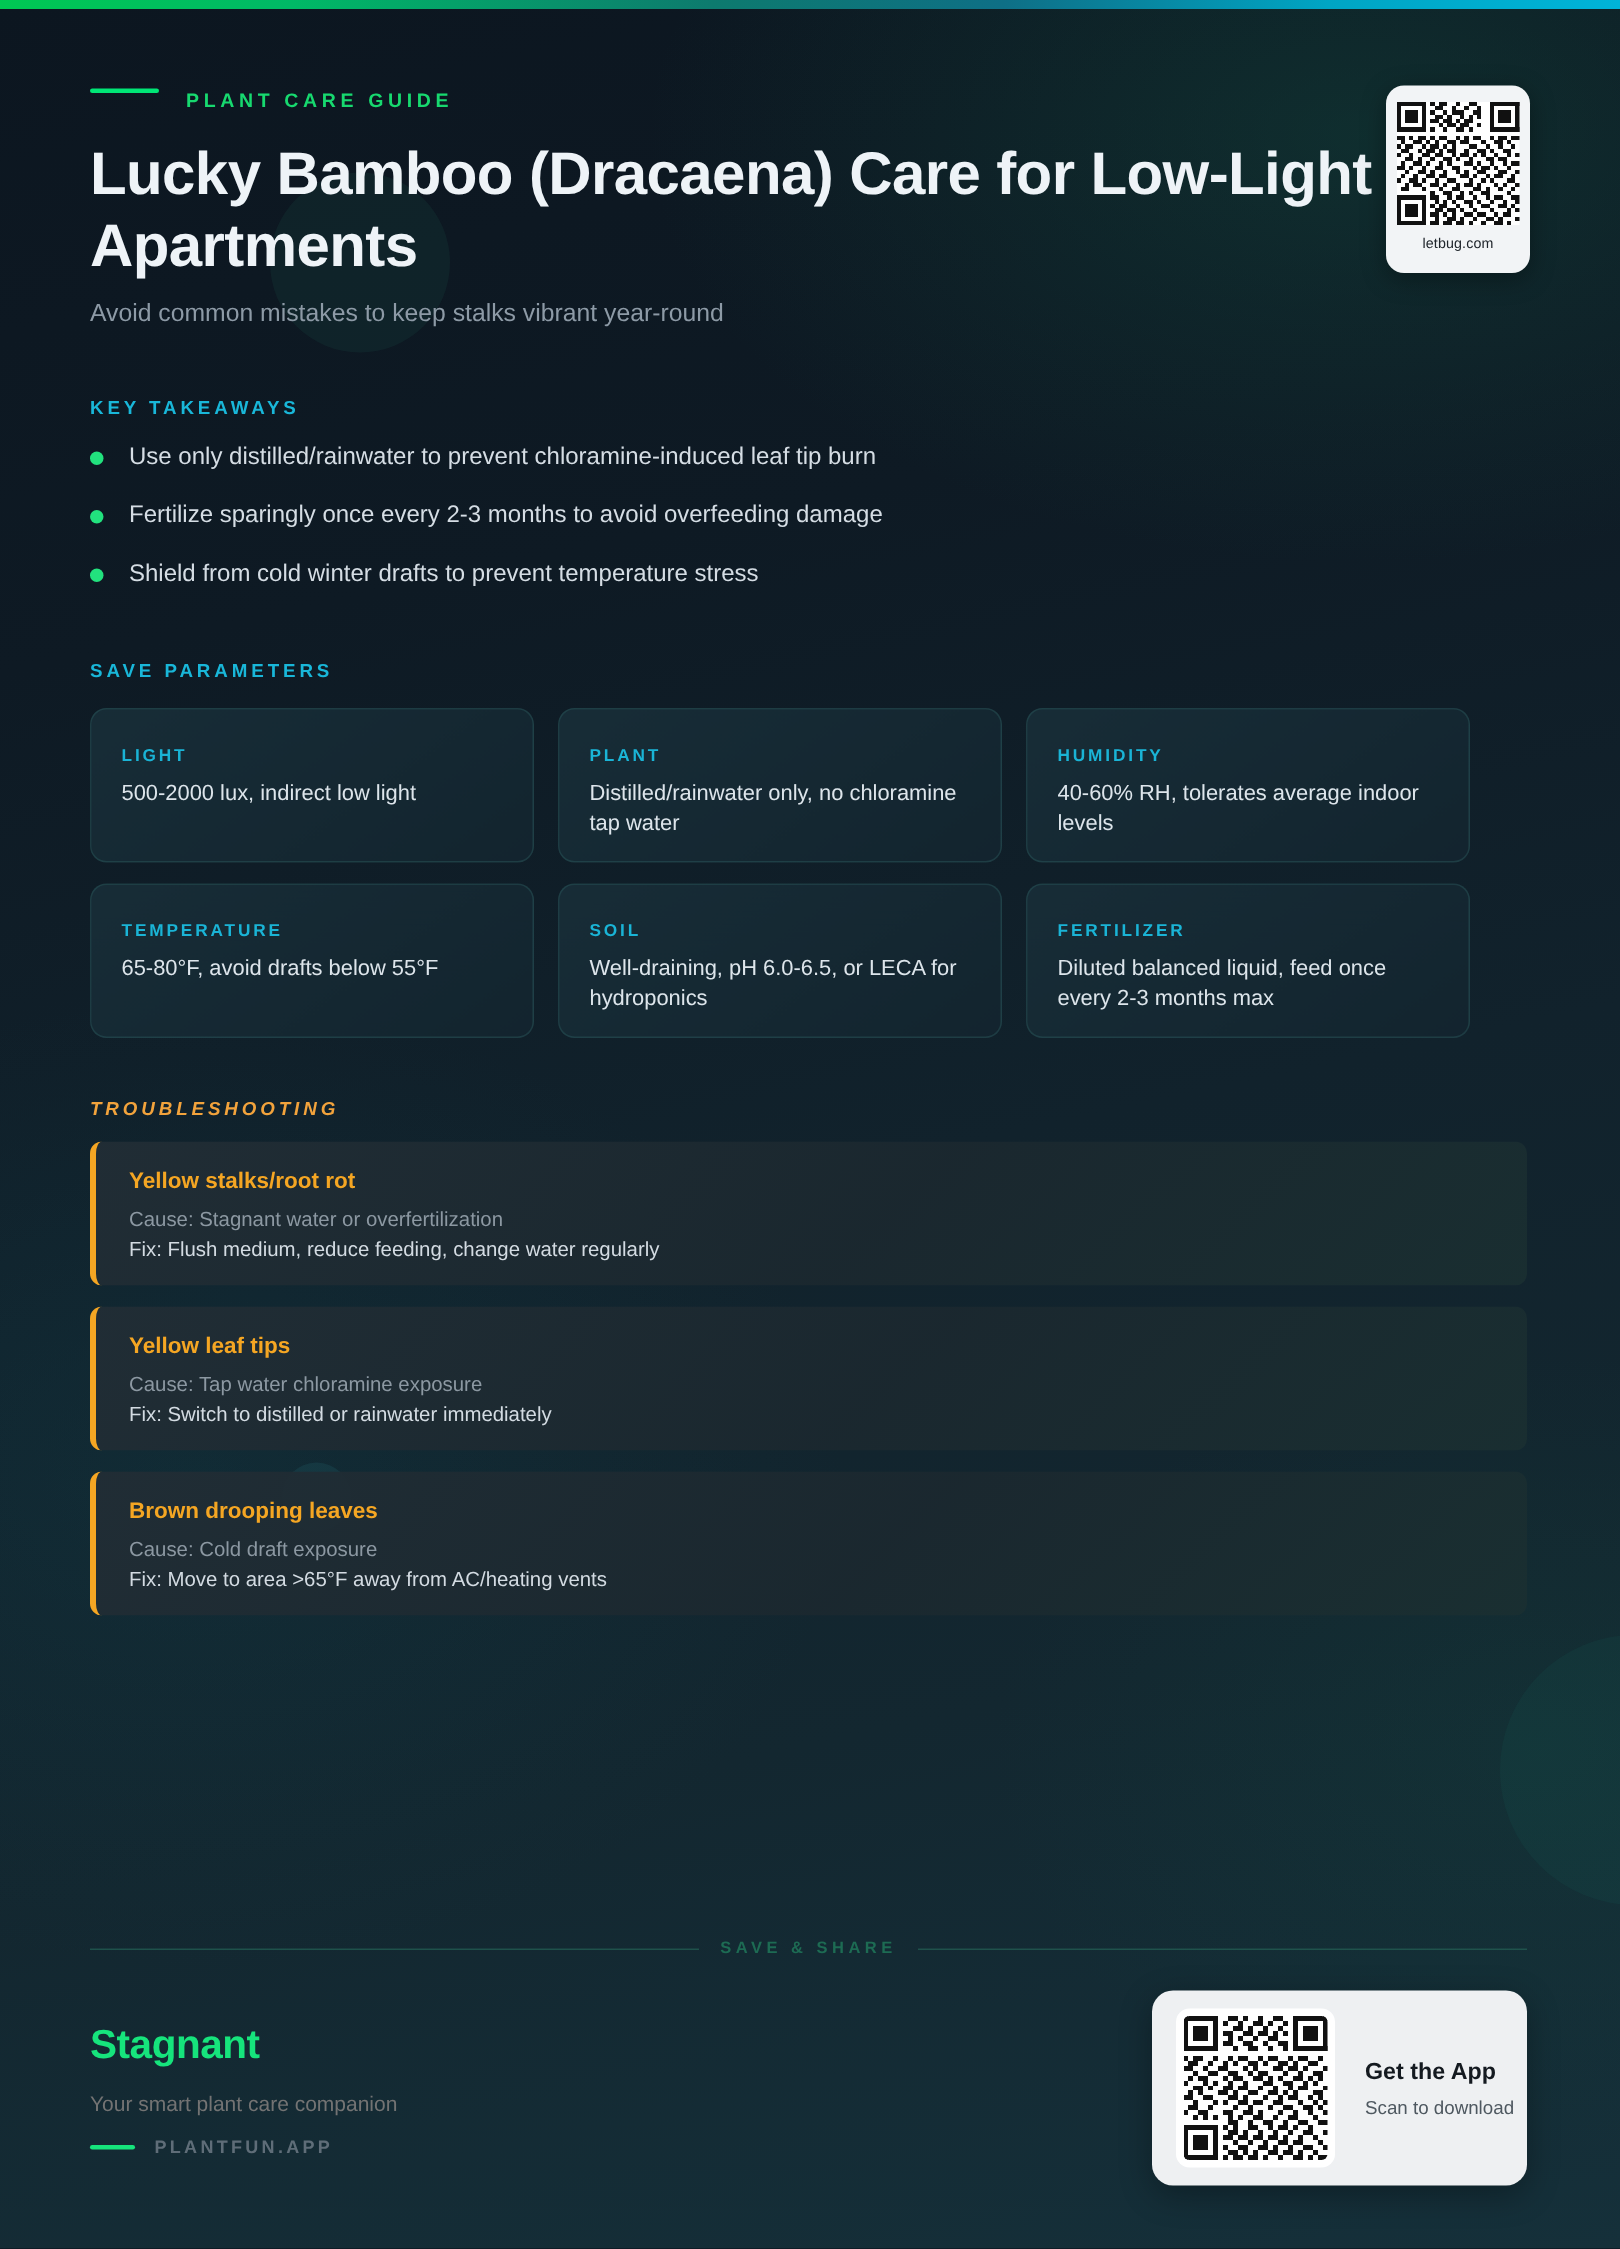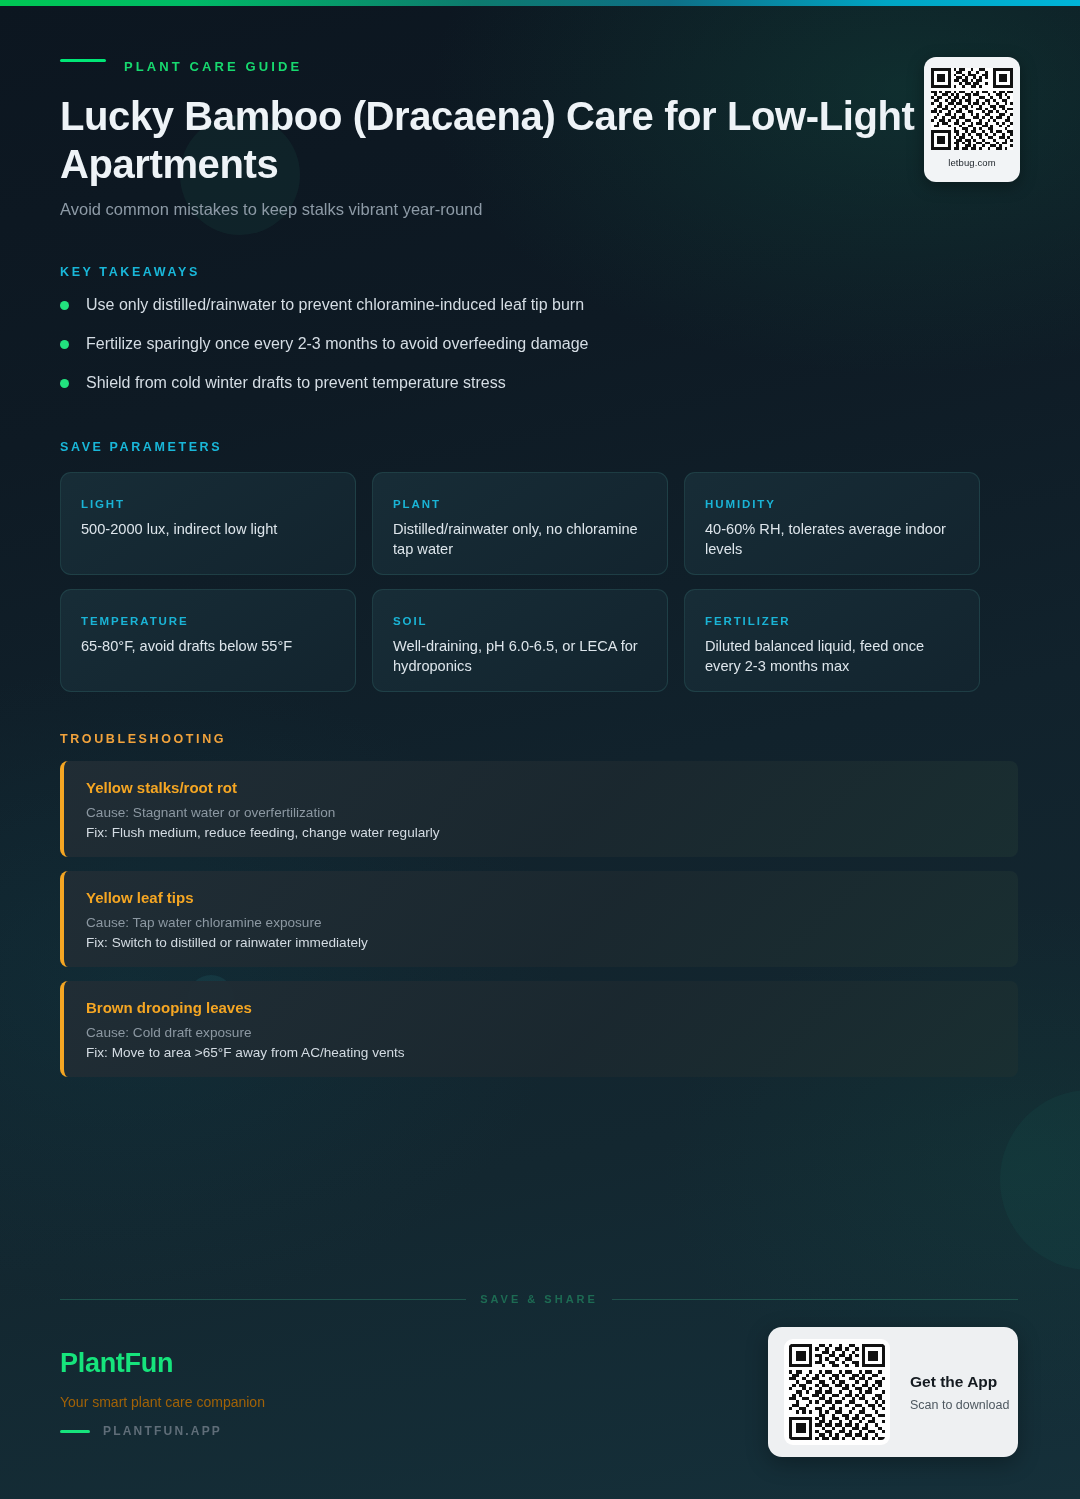--- a/index.html
+++ b/index.html
@@ -94,21 +94,21 @@
   .tr .c{ font-size:13.6px; color:#8c98a2; margin-bottom:5px; }
   .tr .f{ font-size:13.6px; color:#d3dbe2; }
 
   
   .divider{ position:absolute; left:60px; top:1293px; width:958px; display:flex; align-items:center; gap:14px; }
   .divider .ln{ flex:1; height:1px; background:rgba(35,95,84,0.75); }
   .divider .dtx{ font-size:11px; letter-spacing:3px; color:#1d6b53; font-weight:600; }
 
   .brand{ position:absolute; left:60px; top:1348px; }
   .brand .logo{ font-size:27px; font-weight:700; color:#16e47c; letter-spacing:-0.3px; }
-  .brand .tag{ margin-top:15px; font-size:14px; color:#a16207; }
+  .brand .tag{ margin-top:15px; font-size:14px; color:#737373; }
   .brand .url{ margin-top:14px; display:flex; align-items:center; gap:13px; }
   .brand .url .d{ width:30px; height:3px; background:#16e47c; border-radius:2px; }
   .brand .url .u{ font-size:12px; letter-spacing:2.2px; color:#5f6d78; font-weight:600; }
 
   .appcard{
     position:absolute; left:768px; top:1327px; width:250px; height:130px;
     background:#eef0f2; border-radius:14px; display:flex; align-items:center; gap:20px;
     padding:0 0 0 16px;
     box-shadow:0 6px 22px rgba(0,0,0,0.30);
   }
@@ -404,21 +404,21 @@
     <div class="card">
       <div class="k">SOIL</div>
       <div class="v">Well-draining, pH 6.0-6.5, or LECA for hydroponics</div>
     </div>
     <div class="card">
       <div class="k">FERTILIZER</div>
       <div class="v">Diluted balanced liquid, feed once every 2-3 months max</div>
     </div>
   </div>
 
-  <div class="sec-label sec-orange" style="top:732px;">TROUBLESHOOTING</div>
+  <div class="sec-label sec-orange" style="top:732px;font-style:italic;">TROUBLESHOOTING</div>
   <div class="trouble">
     <div class="tr">
       <div class="t">Yellow stalks/root rot</div>
       <div class="c">Cause: Stagnant water or overfertilization</div>
       <div class="f">Fix: Flush medium, reduce feeding, change water regularly</div>
     </div>
     <div class="tr">
       <div class="t">Yellow leaf tips</div>
       <div class="c">Cause: Tap water chloramine exposure</div>
       <div class="f">Fix: Switch to distilled or rainwater immediately</div>
@@ -430,21 +430,21 @@
     </div>
   </div>
 
   <div class="divider">
     <span class="ln"></span>
     <span class="dtx">SAVE &amp; SHARE</span>
     <span class="ln"></span>
   </div>
 
   <div class="brand">
-    <div class="logo">PlantFun</div>
+    <div class="logo">Stagnant</div>
     <div class="tag">Your smart plant care companion</div>
     <div class="url">
       <span class="d"></span>
       <span class="u">PLANTFUN.APP</span>
     </div>
   </div>
 
   <div class="appcard">
     <svg class="qr" viewBox="0 0 29 29" shape-rendering="crispEdges">
       <rect width="29" height="29" fill="#fff"></rect>

